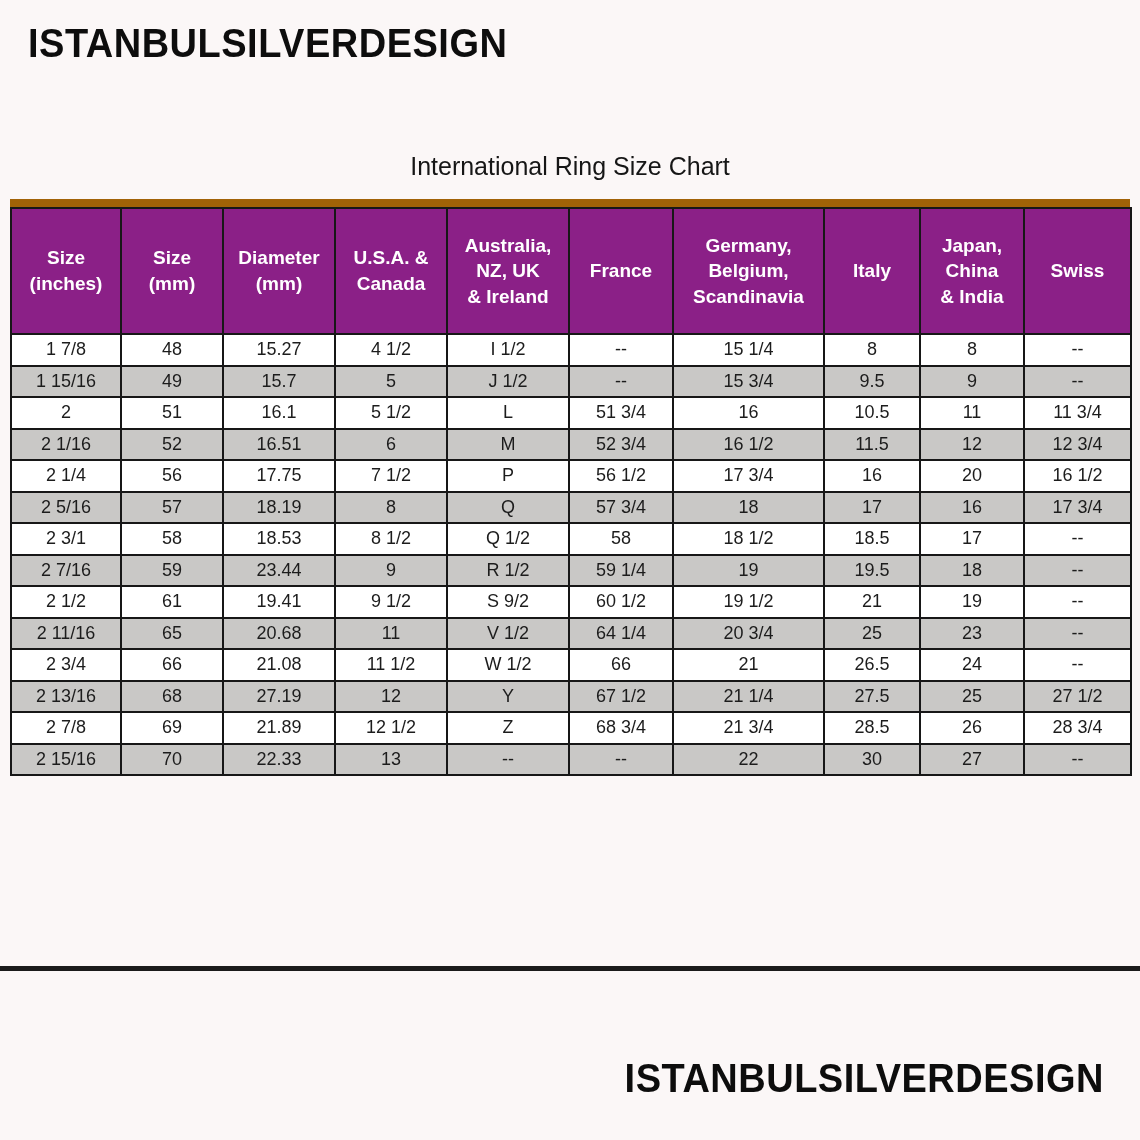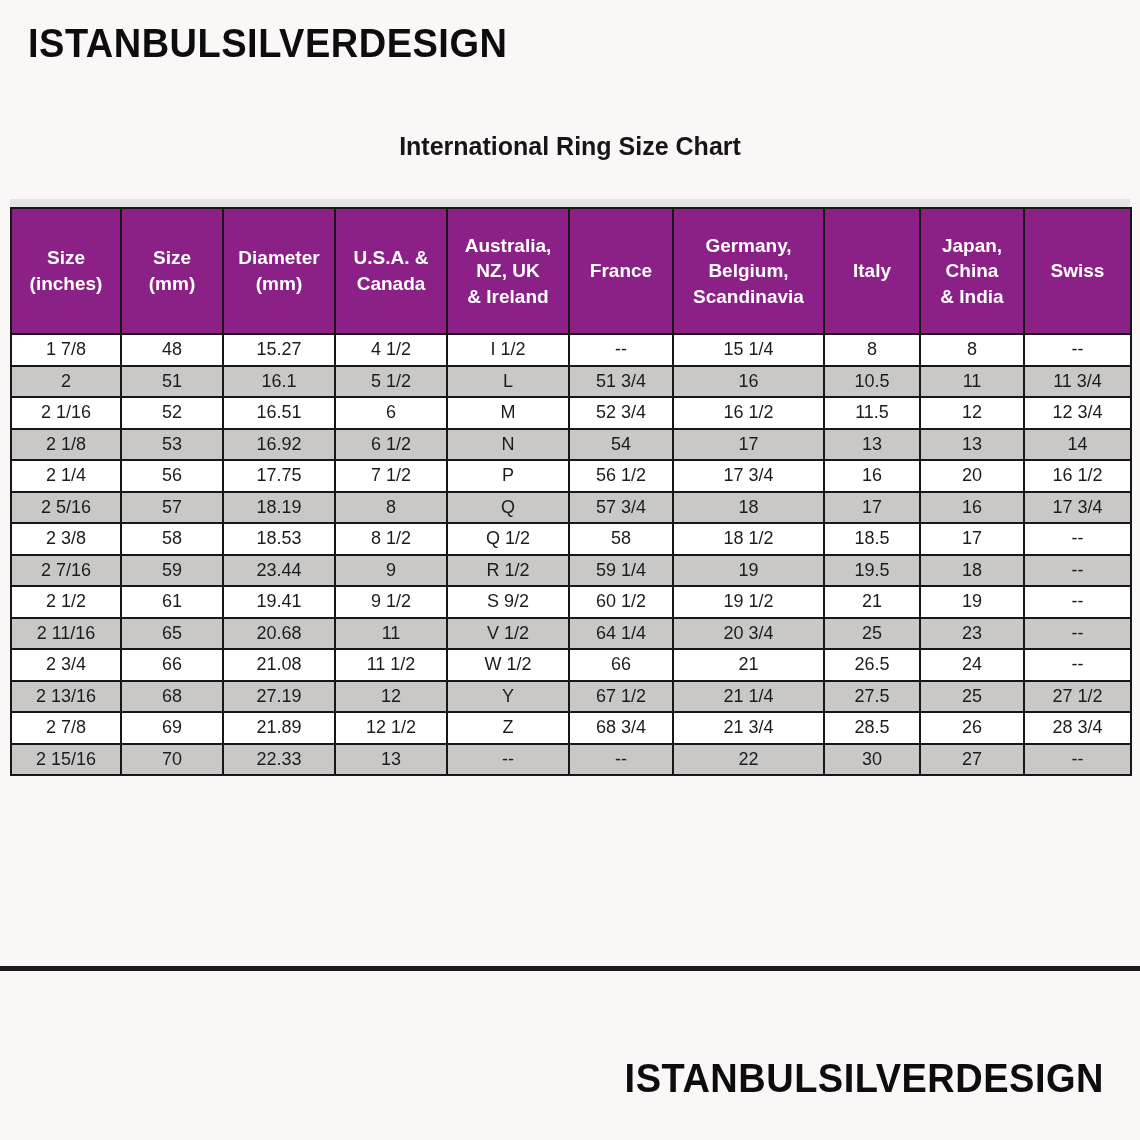--- a/index.html
+++ b/index.html
@@ -21,34 +21,34 @@
     font-size: 38px;
     font-weight: 800;
     letter-spacing: 0.5px;
     color: #0d0d0d;
     transform: scaleY(1.08);
     transform-origin: top left;
     white-space: nowrap;
   }
   .page-title {
     position: absolute;
-    top: 132px;
+    top: 152px;
     left: 0;
     width: 100%;
     text-align: center;
     font-size: 25px;
-    font-weight: bold;
+    font-weight: normal;
     color: #161616;
   }
   .table-wrap {
     position: absolute;
     left: 10px;
     top: 199px;
     width: 1120px;
-    background: #e5e5e5; 
+    background: #a16207; 
     padding-top: 8px;
   }
   table.ring-table {
     width: 100%;
     border-collapse: collapse;
     table-layout: fixed;
     border: 2px solid #171717;
   }
   table.ring-table th {
     background: #8b2087;
@@ -152,20 +152,32 @@
           <td>15.27</td>
           <td>4 1/2</td>
           <td>I 1/2</td>
           <td>--</td>
           <td>15 1/4</td>
           <td>8</td>
           <td>8</td>
           <td>--</td>
         </tr>
         <tr>
+          <td>1 15/16</td>
+          <td>49</td>
+          <td>15.7</td>
+          <td>5</td>
+          <td>J 1/2</td>
+          <td>--</td>
+          <td>15 3/4</td>
+          <td>9.5</td>
+          <td>9</td>
+          <td>--</td>
+        </tr>
+        <tr>
           <td>2</td>
           <td>51</td>
           <td>16.1</td>
           <td>5 1/2</td>
           <td>L</td>
           <td>51 3/4</td>
           <td>16</td>
           <td>10.5</td>
           <td>11</td>
           <td>11 3/4</td>
@@ -176,32 +188,20 @@
           <td>16.51</td>
           <td>6</td>
           <td>M</td>
           <td>52 3/4</td>
           <td>16 1/2</td>
           <td>11.5</td>
           <td>12</td>
           <td>12 3/4</td>
         </tr>
         <tr>
-          <td>2  1/8</td>
-          <td>53</td>
-          <td>16.92</td>
-          <td>6 1/2</td>
-          <td>N</td>
-          <td>54</td>
-          <td>17</td>
-          <td>13</td>
-          <td>13</td>
-          <td>14</td>
-        </tr>
-        <tr>
           <td>2  1/4</td>
           <td>56</td>
           <td>17.75</td>
           <td>7 1/2</td>
           <td>P</td>
           <td>56 1/2</td>
           <td>17 3/4</td>
           <td>16</td>
           <td>20</td>
           <td>16 1/2</td>
@@ -212,21 +212,21 @@
           <td>18.19</td>
           <td>8</td>
           <td>Q</td>
           <td>57 3/4</td>
           <td>18</td>
           <td>17</td>
           <td>16</td>
           <td>17 3/4</td>
         </tr>
         <tr>
-          <td>2  3/8</td>
+          <td>2  3/1</td>
           <td>58</td>
           <td>18.53</td>
           <td>8 1/2</td>
           <td>Q 1/2</td>
           <td>58</td>
           <td>18 1/2</td>
           <td>18.5</td>
           <td>17</td>
           <td>--</td>
         </tr>

